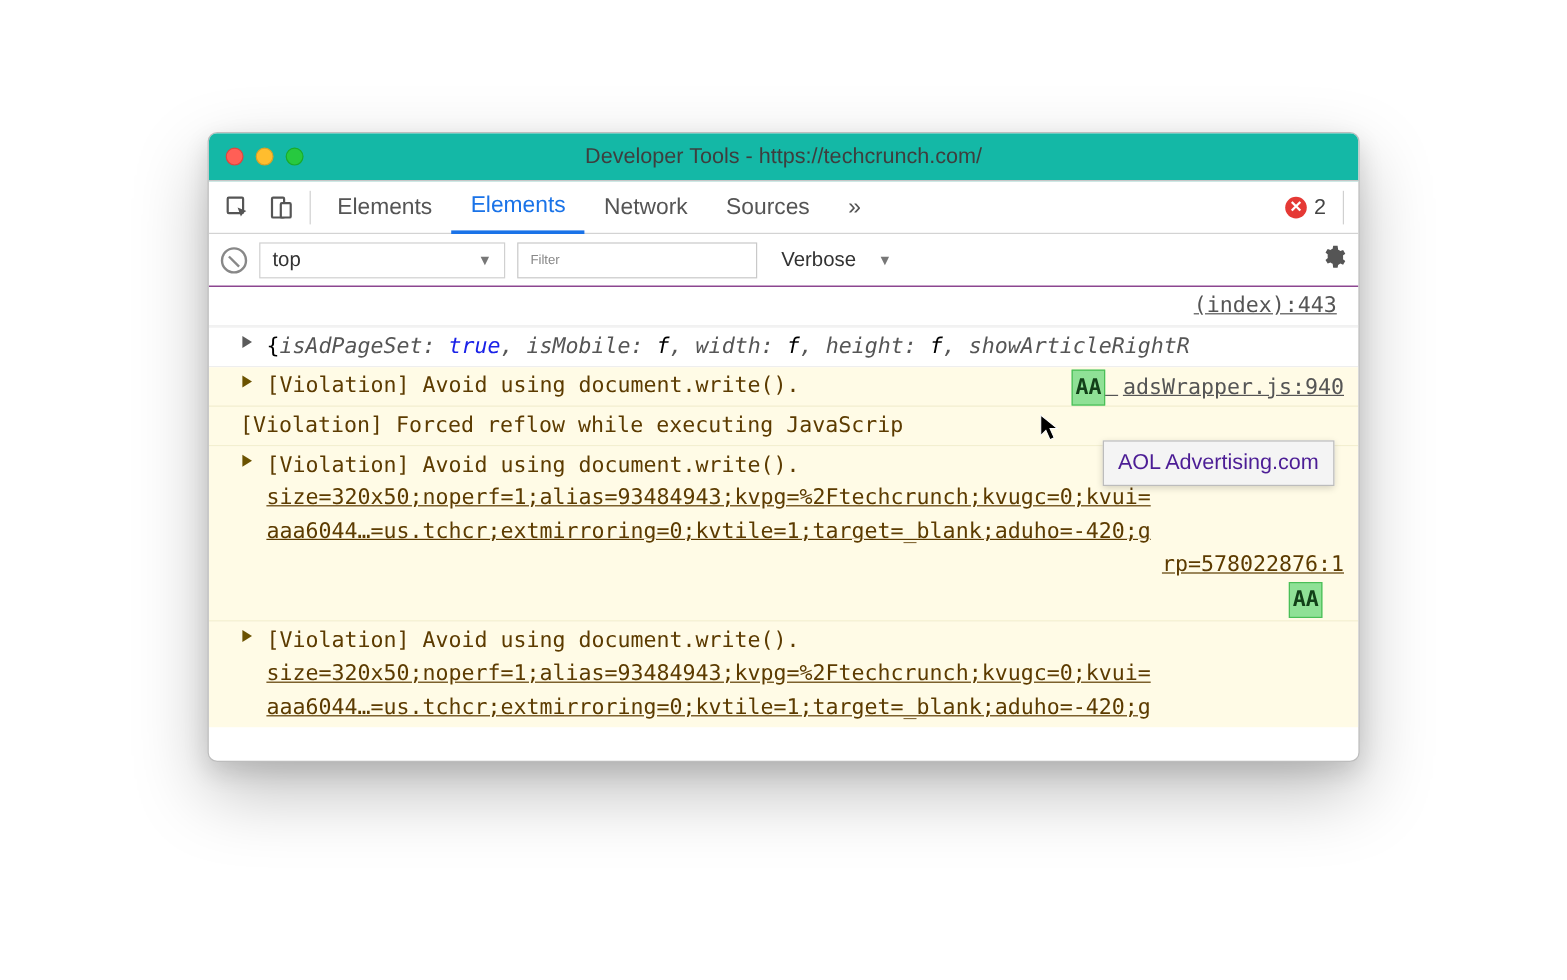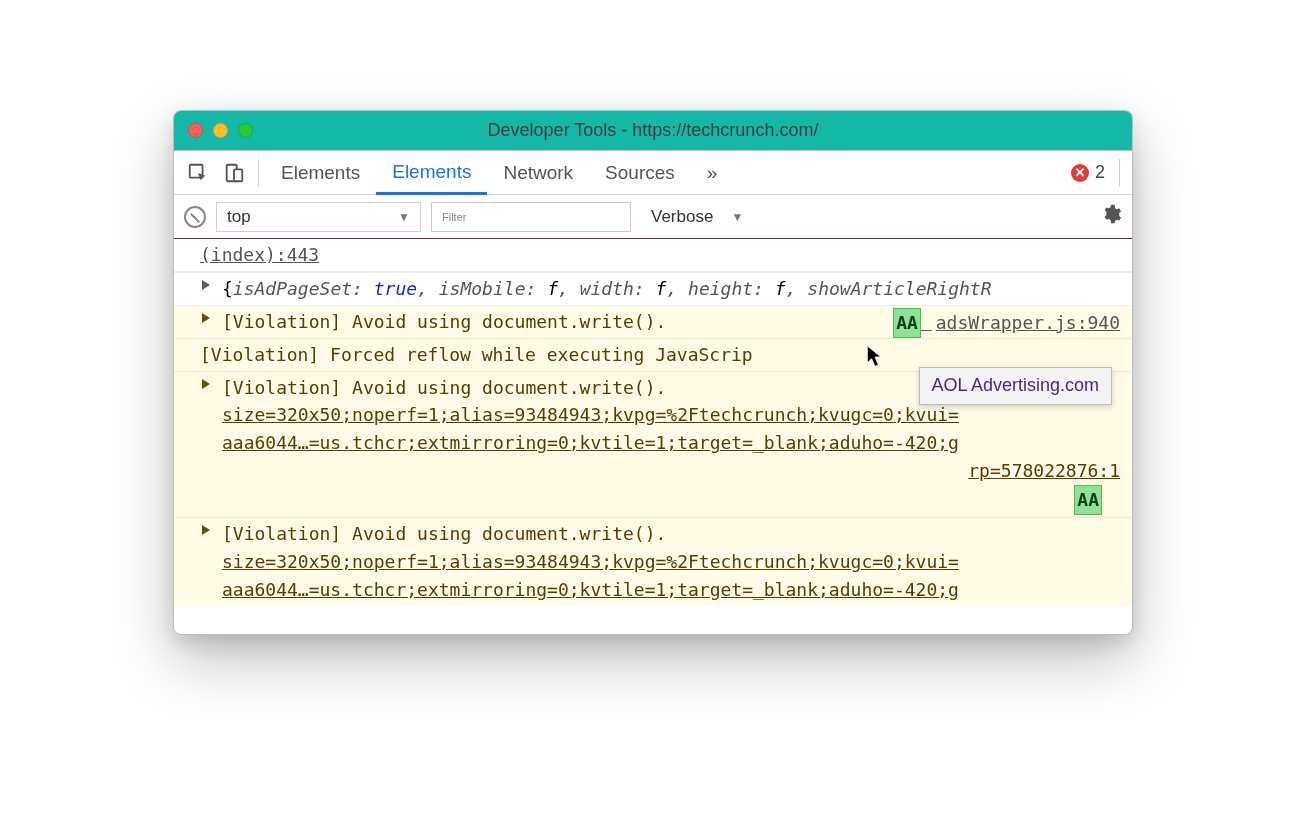--- a/index.html
+++ b/index.html
@@ -148,21 +148,21 @@
     border-bottom: 5px solid transparent;
     cursor: pointer;
   }
   .row.violation .disclosure { border-left-color: #6b5200; }
   .row .content { padding-left: 22px; }
   .link-src {
     float: right;
     color: #555;
     text-decoration: underline;
   }
-  .row.first-src { padding-right: 18px; color: #555; text-decoration: underline; }
+  .row.first-src { text-align: right; padding-right: 18px; color: #555; text-decoration: underline; }
   .obj .k { font-style: italic; color: #555; }
   .obj .true { color: #1a22e8; font-style: italic; }
   .obj .f { font-style: italic; }
   .badge {
     display: inline-block;
     background: #8fe196;
     color: #124018;
     border: 1px solid #4abf57;
     padding: 0 2px;
     font-weight: 600;

